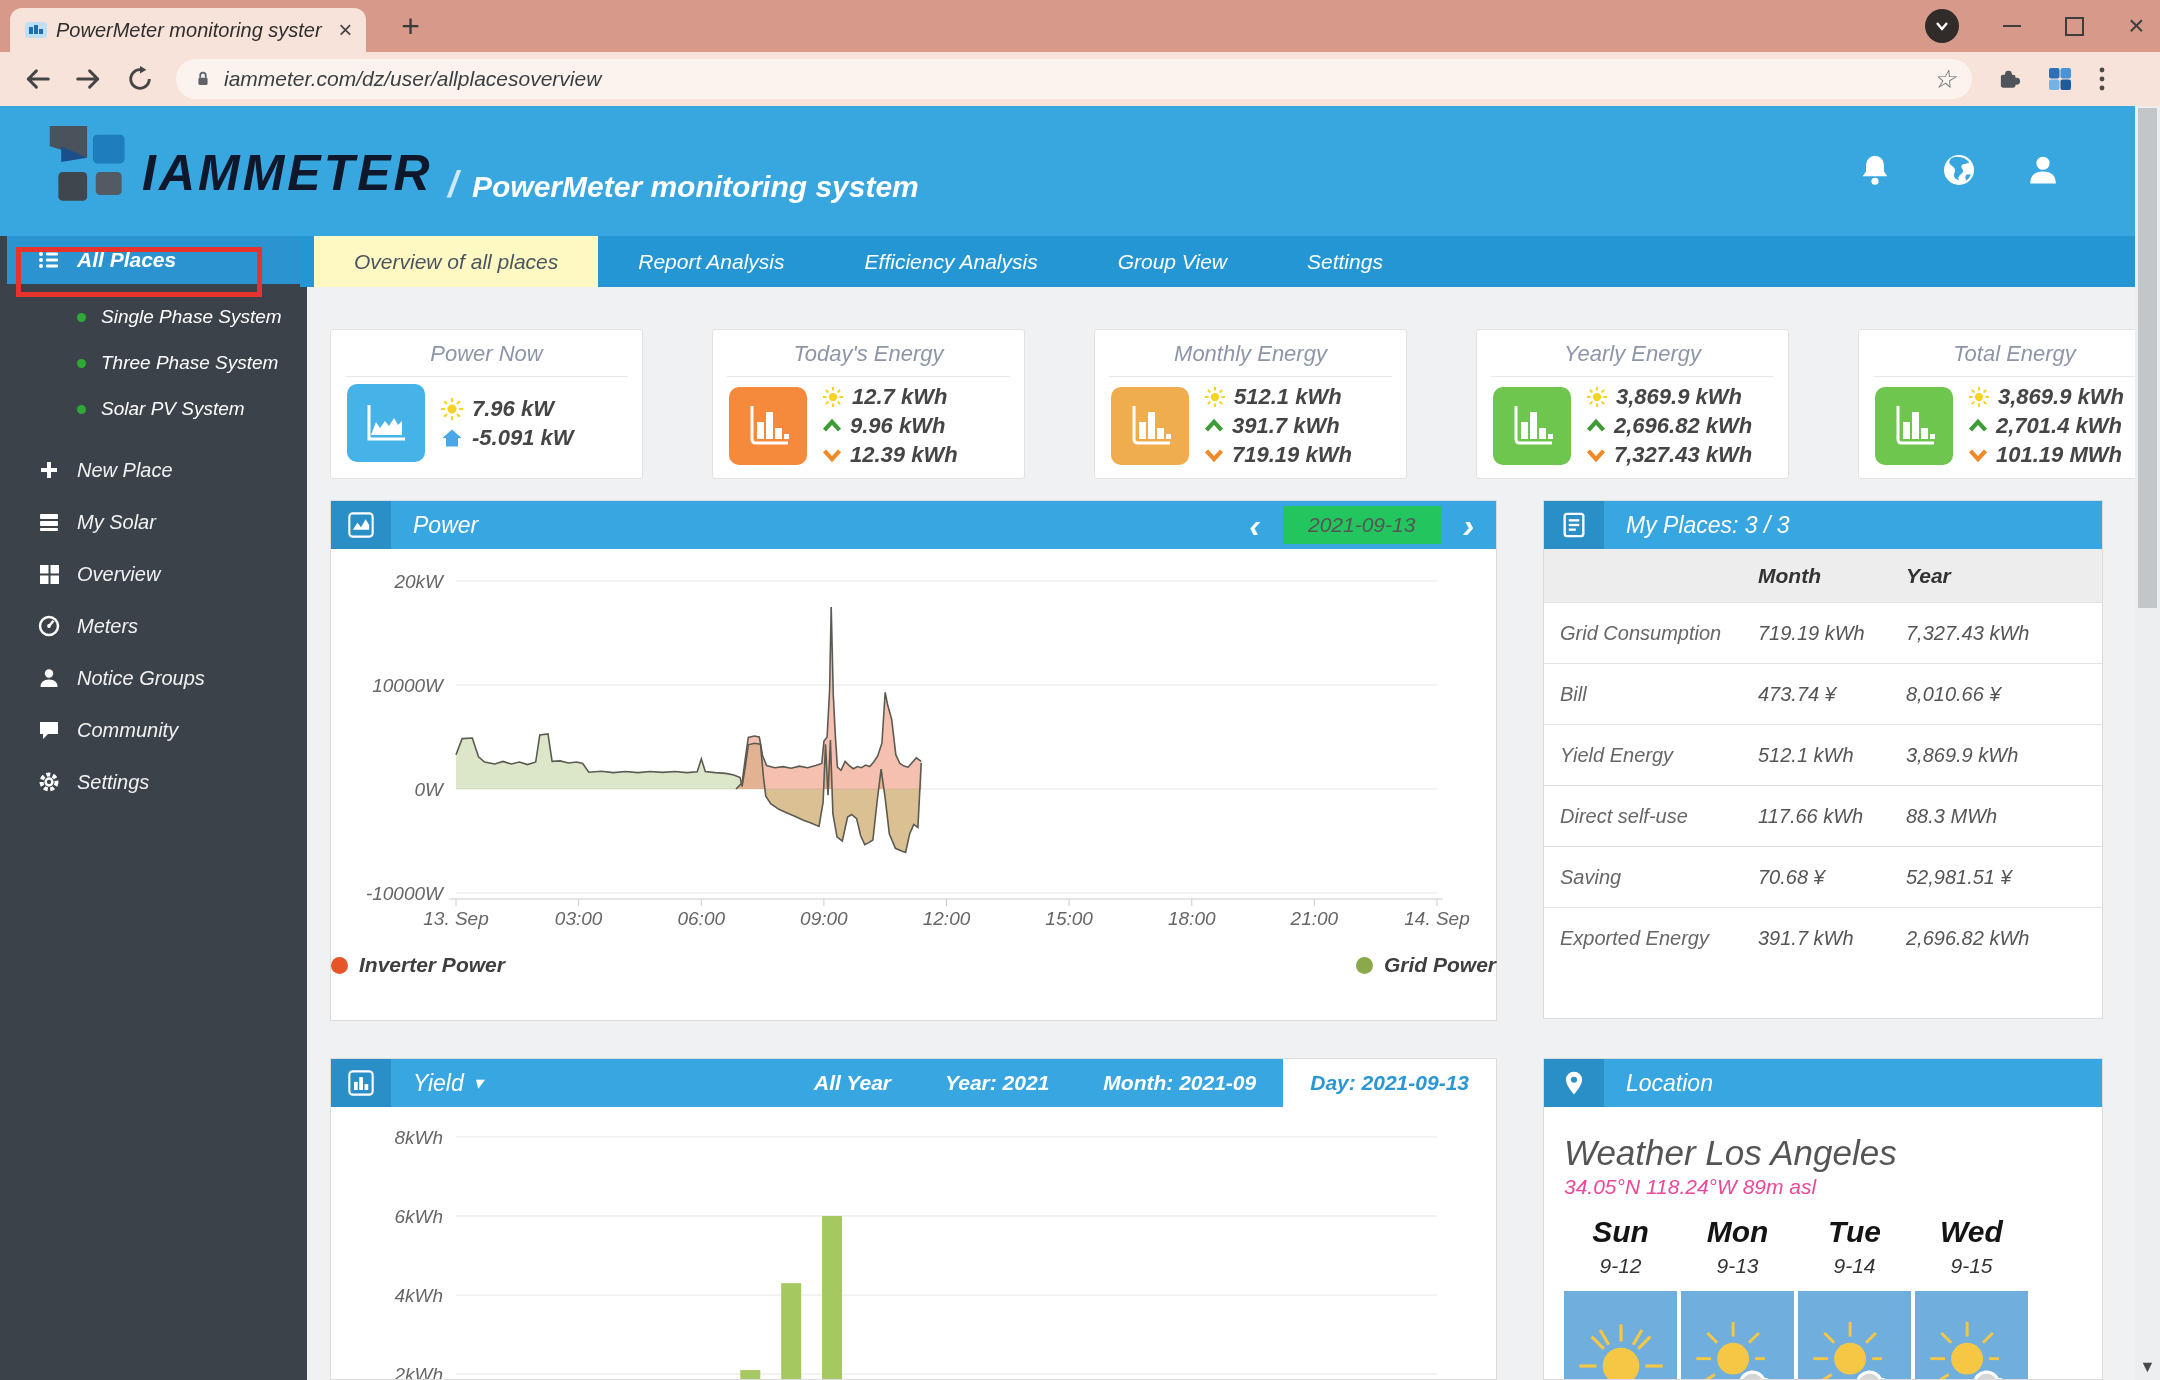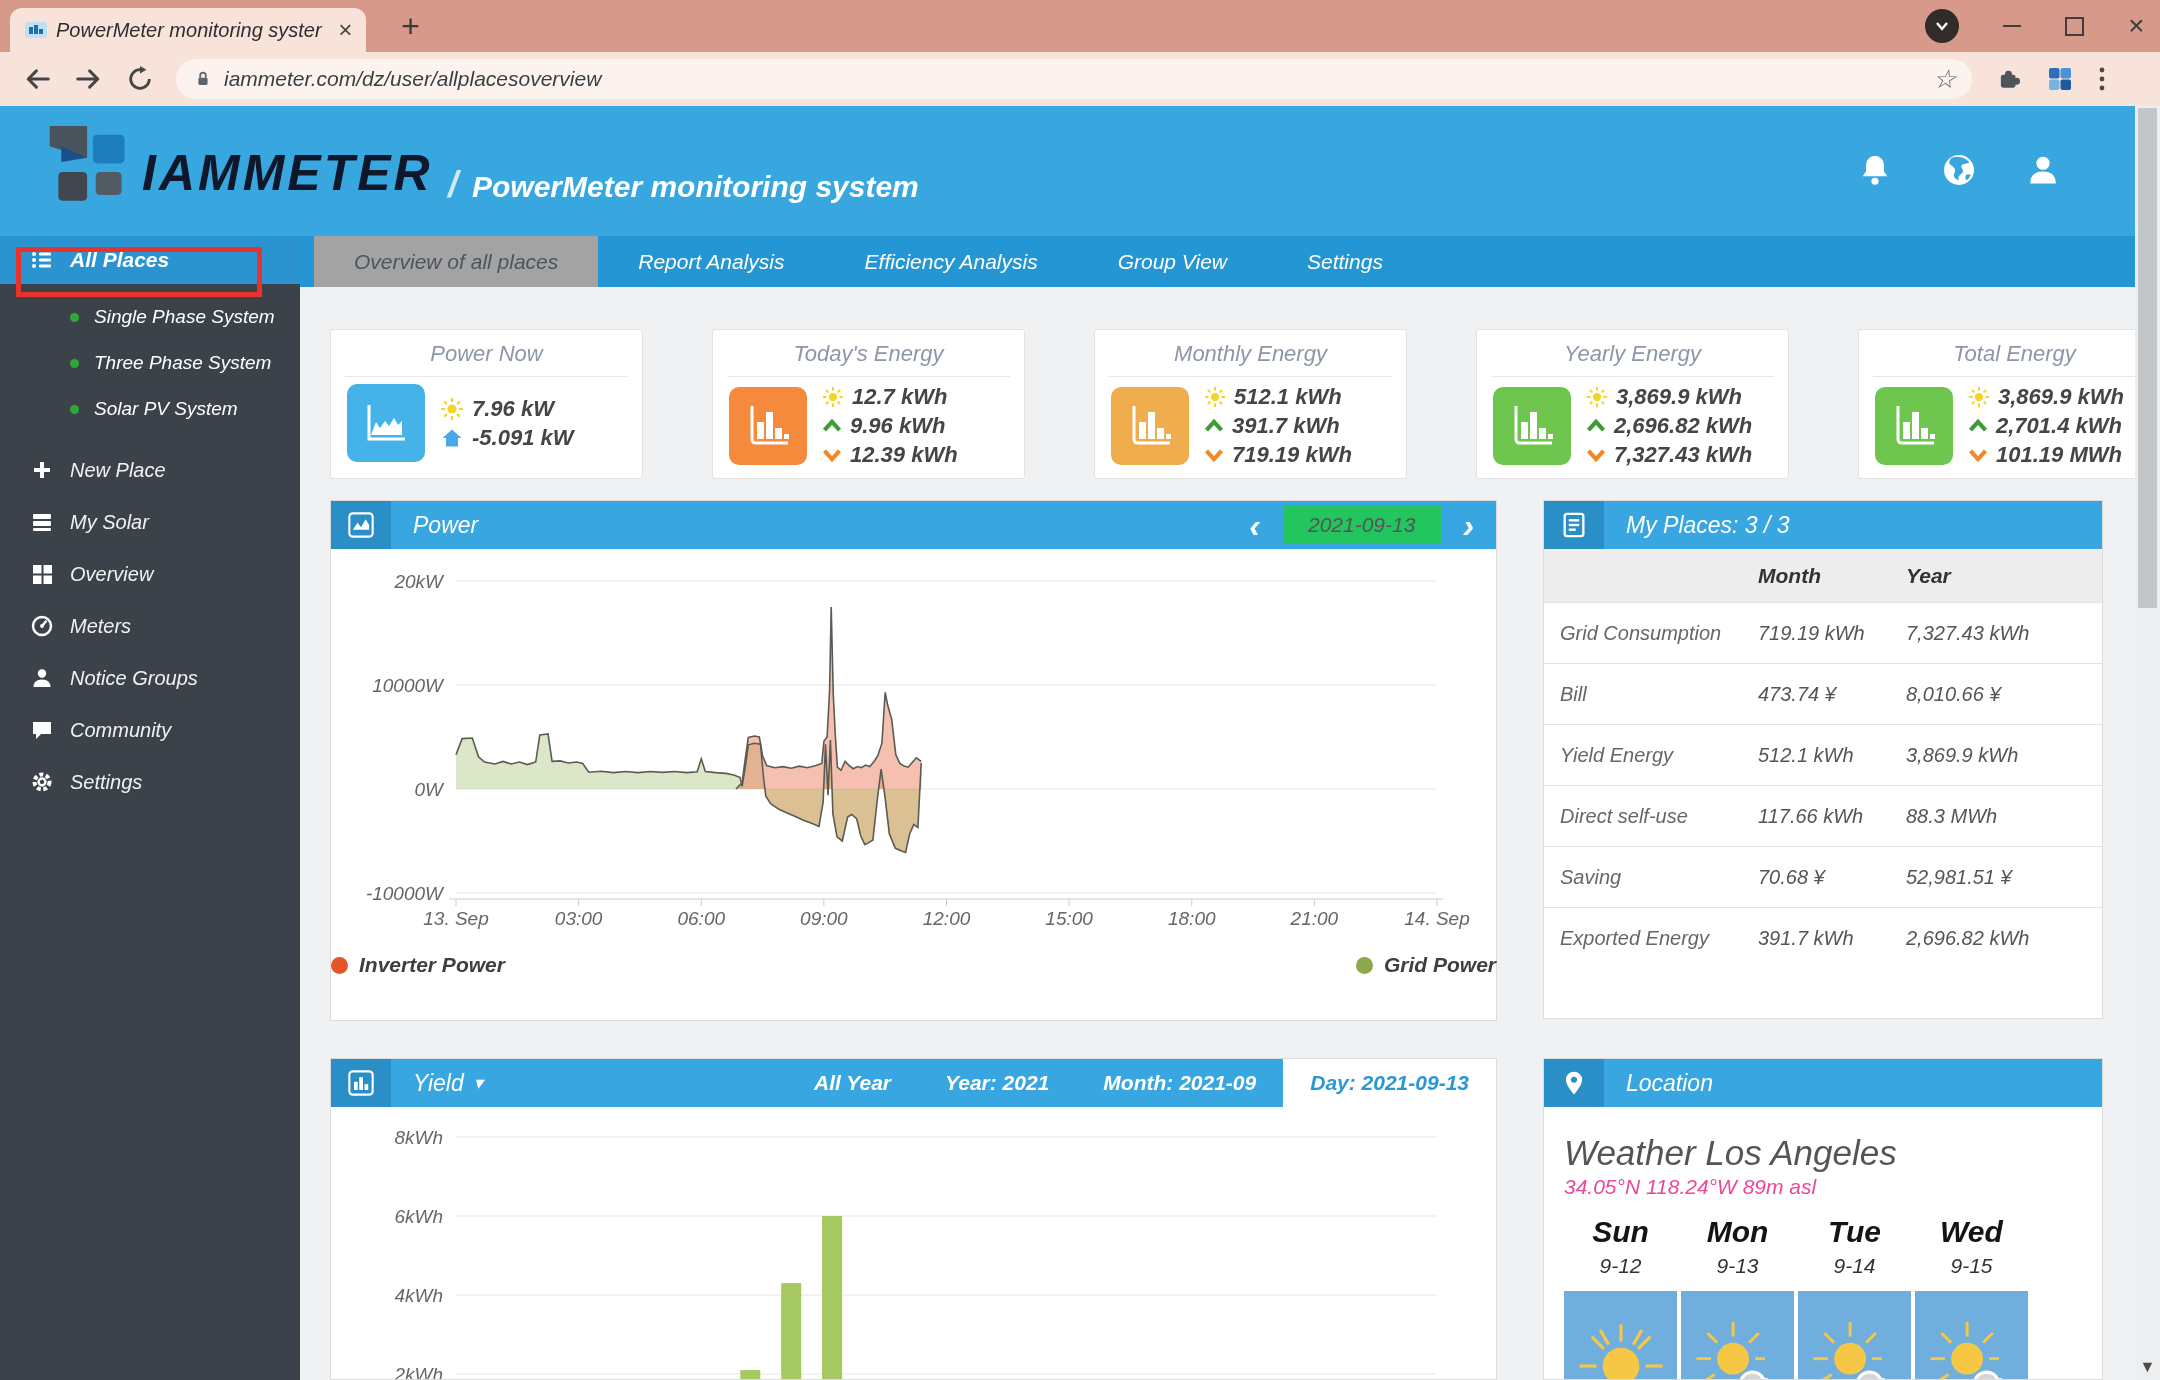--- a/index.html
+++ b/index.html
@@ -34,39 +34,39 @@
   
   .appheader{position:absolute;top:106px;left:0;right:25px;height:130px;background:#38a7e0;}
   .logo{position:absolute;left:44px;top:20px;}
   .brand{position:absolute;left:142px;top:38px;font-size:50px;font-weight:bold;color:#0f172a;letter-spacing:3px;}
   .titleline{position:absolute;left:448px;top:58px;display:flex;align-items:baseline;gap:14px;}
   .hsep{color:#cfe9f8;font-size:36px;font-weight:bold;}
   .apptitle{color:#fff;font-size:30px;font-weight:bold;}
   .hicons{position:absolute;right:74px;top:46px;display:flex;gap:48px;align-items:center;}
 
   
-  .sidebar{position:absolute;left:0;top:236px;width:300px;bottom:0;background:#3b4249;}
+  .sidebar{position:absolute;left:0;top:236px;width:300px;bottom:0;background:#3b4249;padding-left:7px;}
   .side-active{height:48px;background:#2a93d0;display:flex;align-items:center;}
   .side-active .slabel{color:#fff;font-size:21px;font-weight:bold;margin-left:16px;}
   .sicon{margin-left:30px;flex:none;}
   .annotation{position:absolute;left:16px;top:11px;width:246px;height:50px;border:5px solid #e8322c;
               box-sizing:border-box;pointer-events:none;z-index:5;}
   .side-sub{height:46px;display:flex;align-items:center;padding-left:70px;}
   .side-sub:first-of-type{margin-top:10px;}
   .gdot{width:9px;height:9px;border-radius:50%;background:#2fa838;margin-right:15px;flex:none;}
   .side-sub .slabel{color:#fff;font-size:19px;}
   .side-item{height:52px;display:flex;align-items:center;padding-left:30px;}
   .side-item .slabel{color:#f2f2f2;font-size:20px;margin-left:16px;}
   .subgroup{margin-bottom:12px;}
 
   
   .contenttabs{position:absolute;left:300px;top:236px;right:25px;height:51px;background:#2496d3;
                display:flex;align-items:stretch;padding-left:14px;}
   .ctab{display:flex;align-items:center;padding:0 40px;color:#fff;font-size:21px;}
-  .ctab.active{background:#a3a3a3;color:#4a5560;text-align:right;}
+  .ctab.active{background:#fef9c3;color:#4a5560;text-align:right;}
 
   
   .cards{position:absolute;left:330px;top:329px;display:flex;gap:69px;}
   .card{width:313px;height:150px;background:#fff;border:1px solid #e2e2e2;border-radius:3px;box-sizing:border-box;}
   .card-title{text-align:center;font-size:22px;color:#8d96a8;padding-top:11px;}
   .card-divider{height:1px;background:#e8e8e8;margin:9px 14px 0 14px;}
   .card-body{display:flex;align-items:center;padding:7px 6px 0 16px;}
   .card-icon{width:78px;height:78px;border-radius:10px;flex:none;display:flex;align-items:center;justify-content:center;}
   .card-vals{display:flex;flex-direction:column;justify-content:center;margin-left:15px;gap:3px;}
   .vrow{display:flex;align-items:center;gap:8px;font-size:22px;font-weight:bold;color:#454545;white-space:nowrap;}

